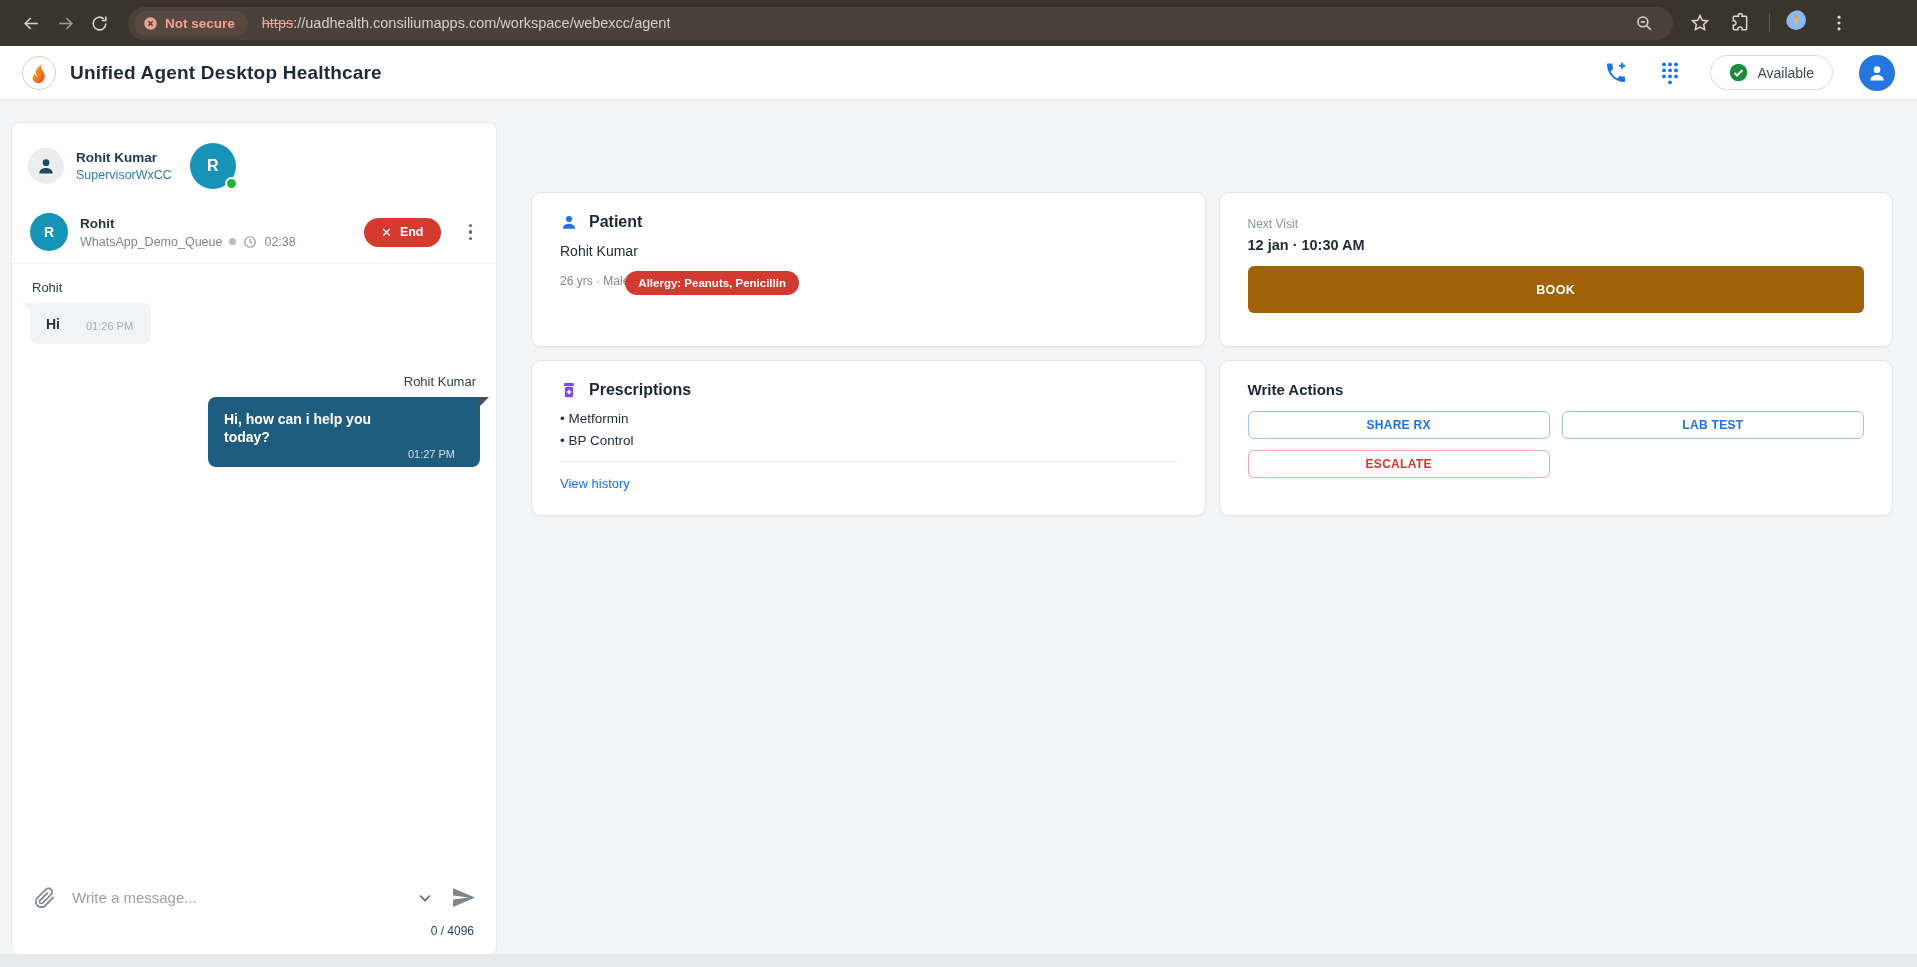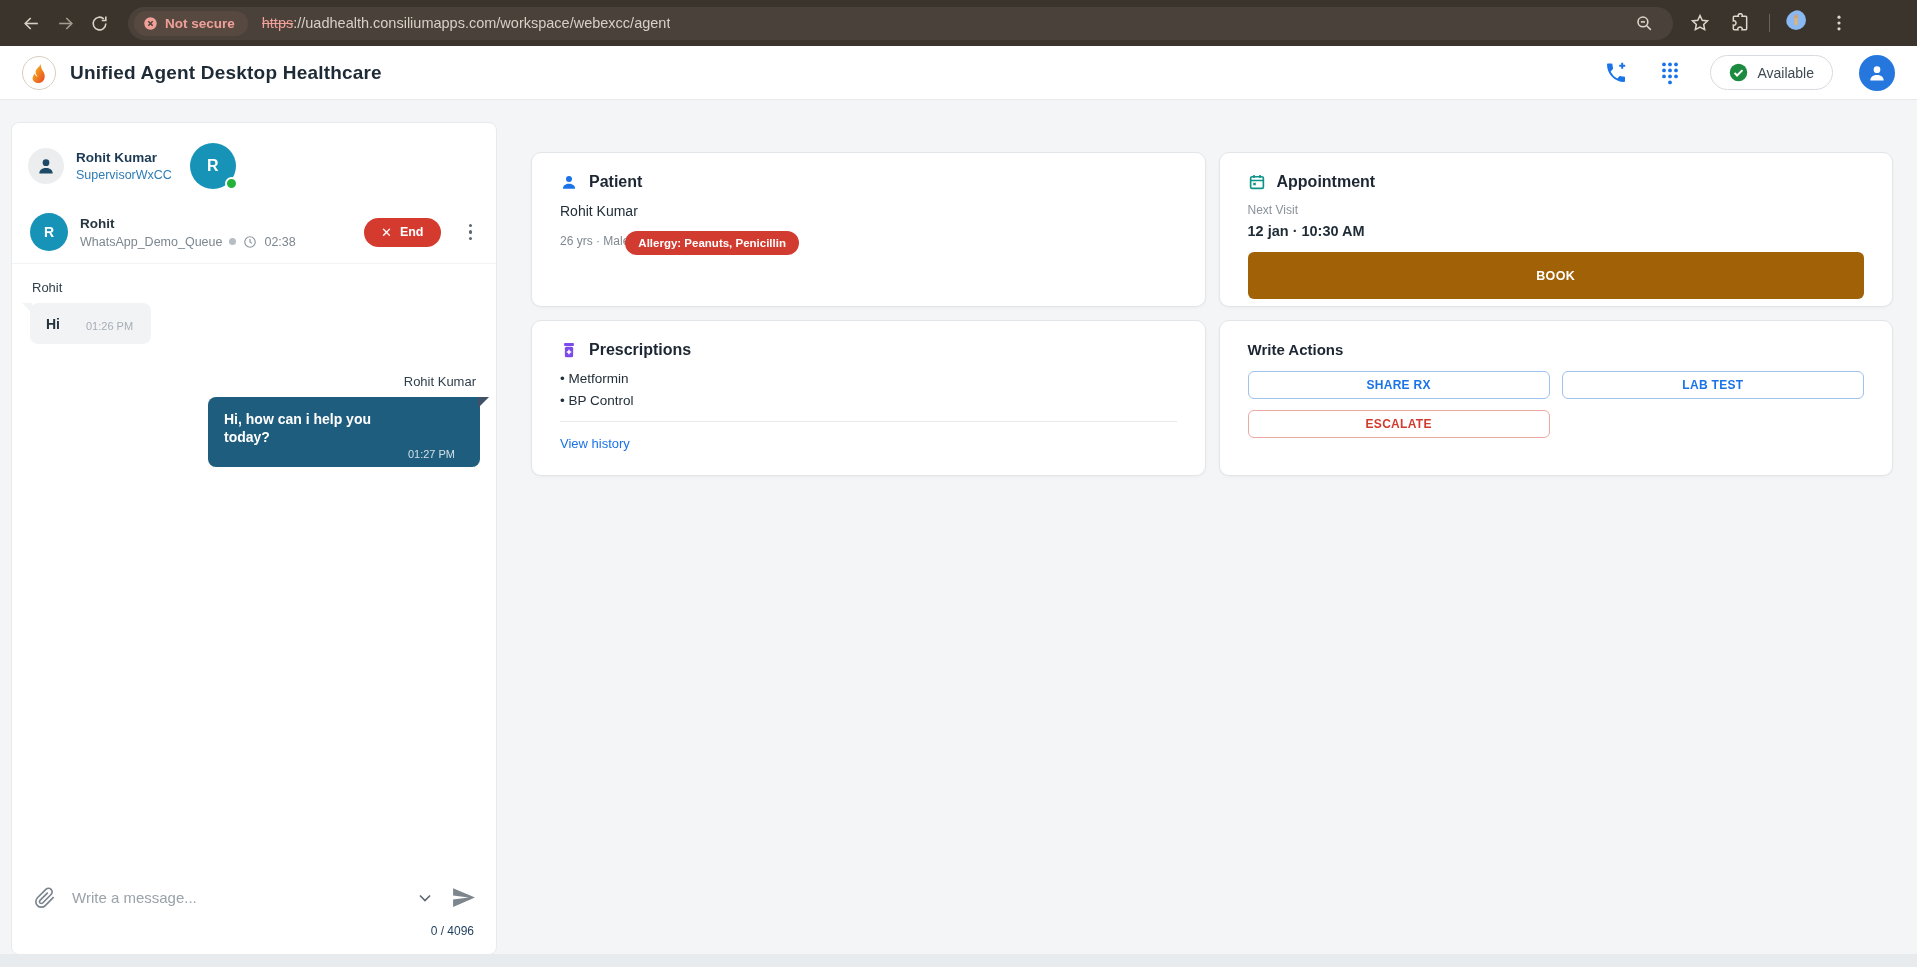--- a/index.html
+++ b/index.html
@@ -102,21 +102,21 @@
   .composer { padding:10px 20px 16px 22px; }
   .composer-row { display:flex; align-items:center; gap:16px; }
   .composer-row svg { flex:0 0 auto; }
   .composer-input { flex:1; border:none; outline:none; font-size:15px; color:#3a444c;
     font-family:"Liberation Sans", sans-serif; background:transparent; }
   .composer-input::placeholder { color:#9aa2aa; }
   .counter { text-align:right; font-size:12px; color:#1c3e5e; margin-top:14px; padding-right:2px; }
 
   
   .main { position:absolute; left:499px; top:0; right:0; bottom:0; padding:52px 24px 0 32px; }
-  .card-grid { display:grid; grid-template-columns:1fr 1fr; grid-template-rows:155px 156px; gap:13px; }
+  .card-grid { display:grid; grid-template-columns:1fr 1fr; grid-template-rows:155px 156px; gap:13px;margin-top:40px; }
   .card { background:#fff; border:1px solid #e3e6e9; border-radius:10px; box-shadow:0 1px 3px rgba(0,0,0,.04);
     padding:20px 28px; }
   .card-title-row { display:flex; align-items:center; gap:11px; margin-bottom:12px; }
   .card-title-row svg { width:18px; height:18px; }
   .card-title { font-size:16px; font-weight:700; color:#1d2733; }
 
   .patient-name { font-size:14px; color:#222e38; margin-top:2px; }
   .demo-row { display:flex; align-items:center; margin-top:10px; }
   .demographics { font-size:12px; color:#7f8890; }
   .allergy-pill { margin-left:-4px; position:relative; top:2px; background:#d23b30; color:#fff;
@@ -353,28 +353,20 @@
           <span class="card-title">Patient</span>
         </div>
         <div class="patient-name">Rohit Kumar</div>
         <div class="demo-row">
           <span class="demographics">26 yrs · Male</span>
           <span class="allergy-pill">Allergy: Peanuts, Penicillin</span>
         </div>
       </div>
 
       <div class="card">
-        <div class="card-title-row">
-          <svg viewBox="0 0 24 24" fill="none" stroke="#0d9488" stroke-width="2.2">
-              <rect x="3.5" y="5" width="17" height="15.5" rx="2"></rect>
-              <path d="M8 2.8v4M16 2.8v4M3.5 10h17"></path>
-              <rect x="7" y="13" width="3.4" height="3.4" fill="#0d9488" stroke="none"></rect>
-            </svg>
-          <span class="card-title">Appointment</span>
-        </div>
         <div class="next-visit-label">Next Visit</div>
         <div class="next-visit-value">12 jan · 10:30 AM</div>
         <button class="book-btn">BOOK</button>
       </div>
 
       <div class="card">
         <div class="card-title-row">
           <svg viewBox="0 0 24 24">
               <rect x="5.5" y="2.5" width="13" height="4" rx="1" fill="#7a4bea"></rect>
               <rect x="6.5" y="7.5" width="11" height="14" rx="2" fill="#7a4bea"></rect>

